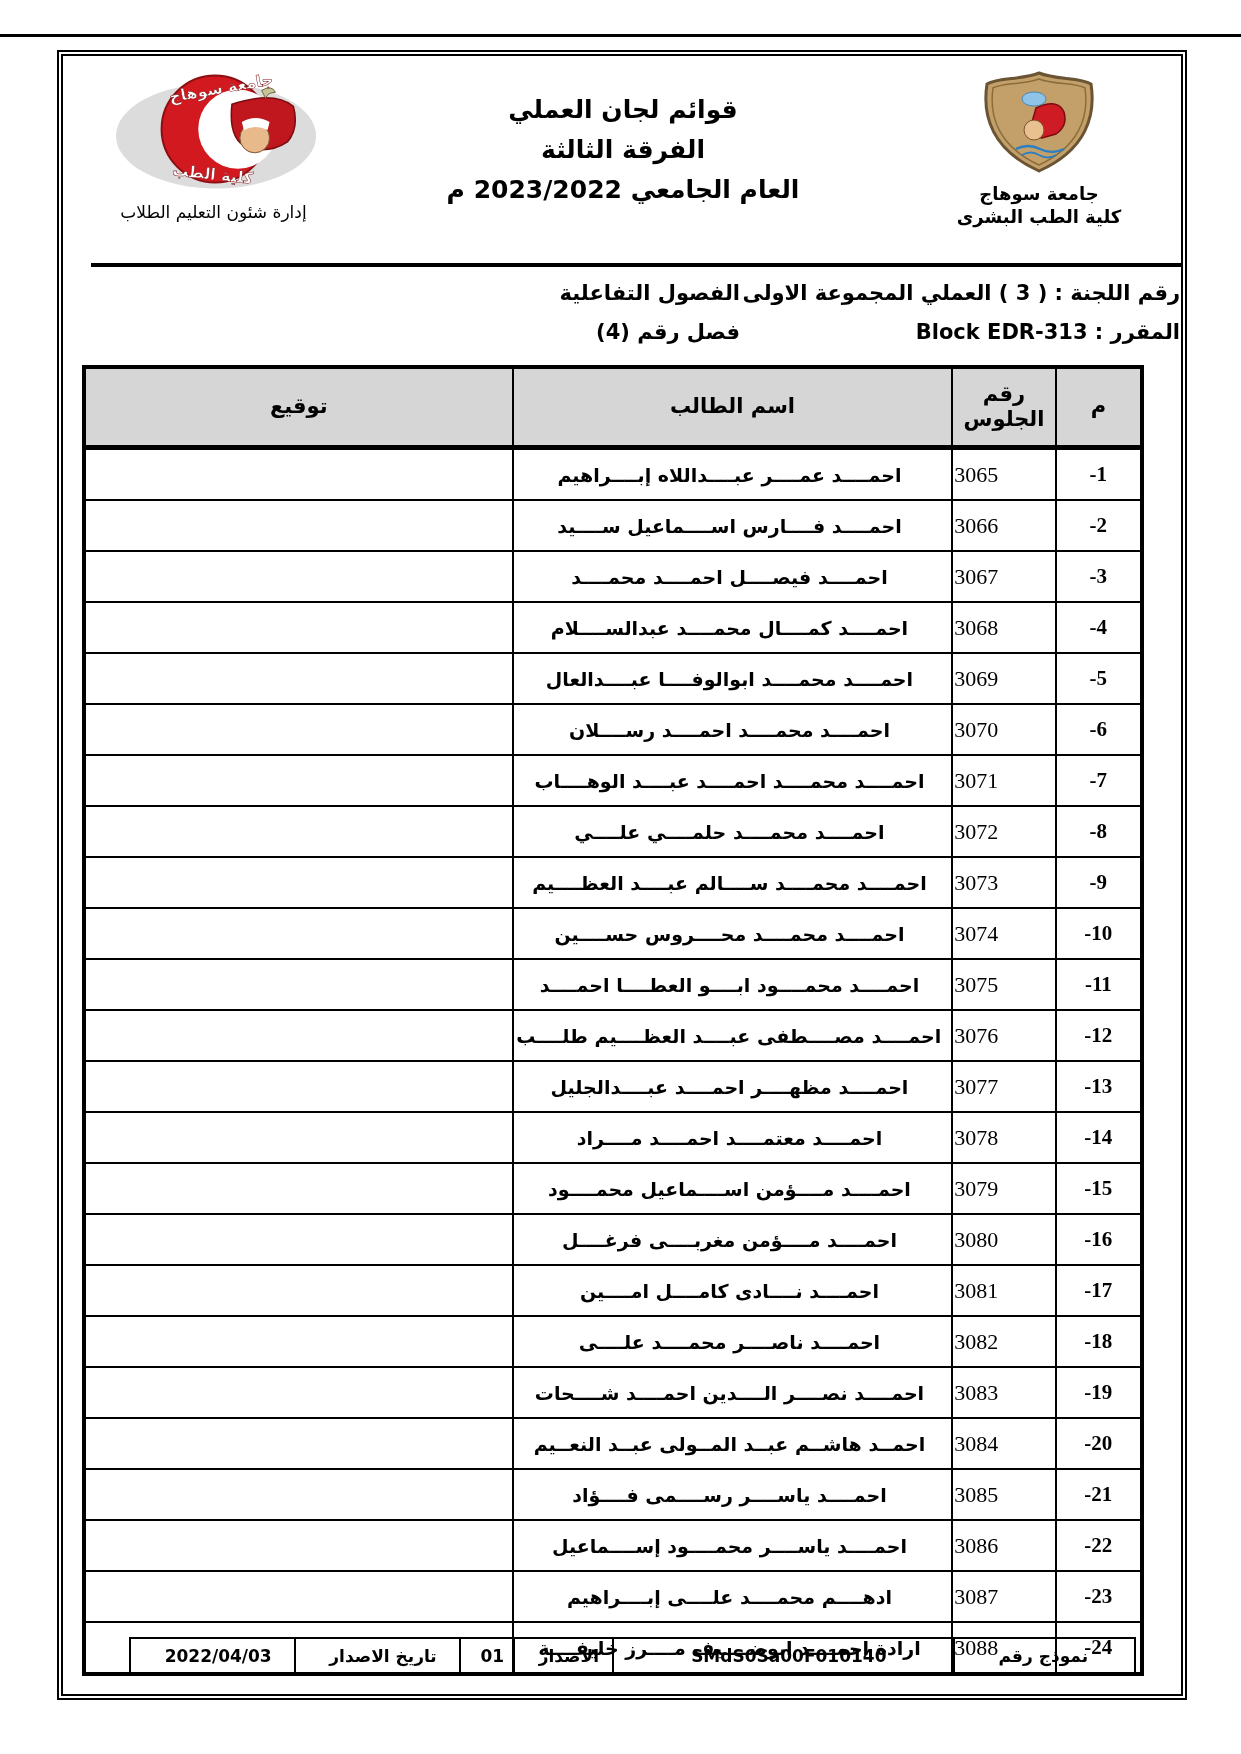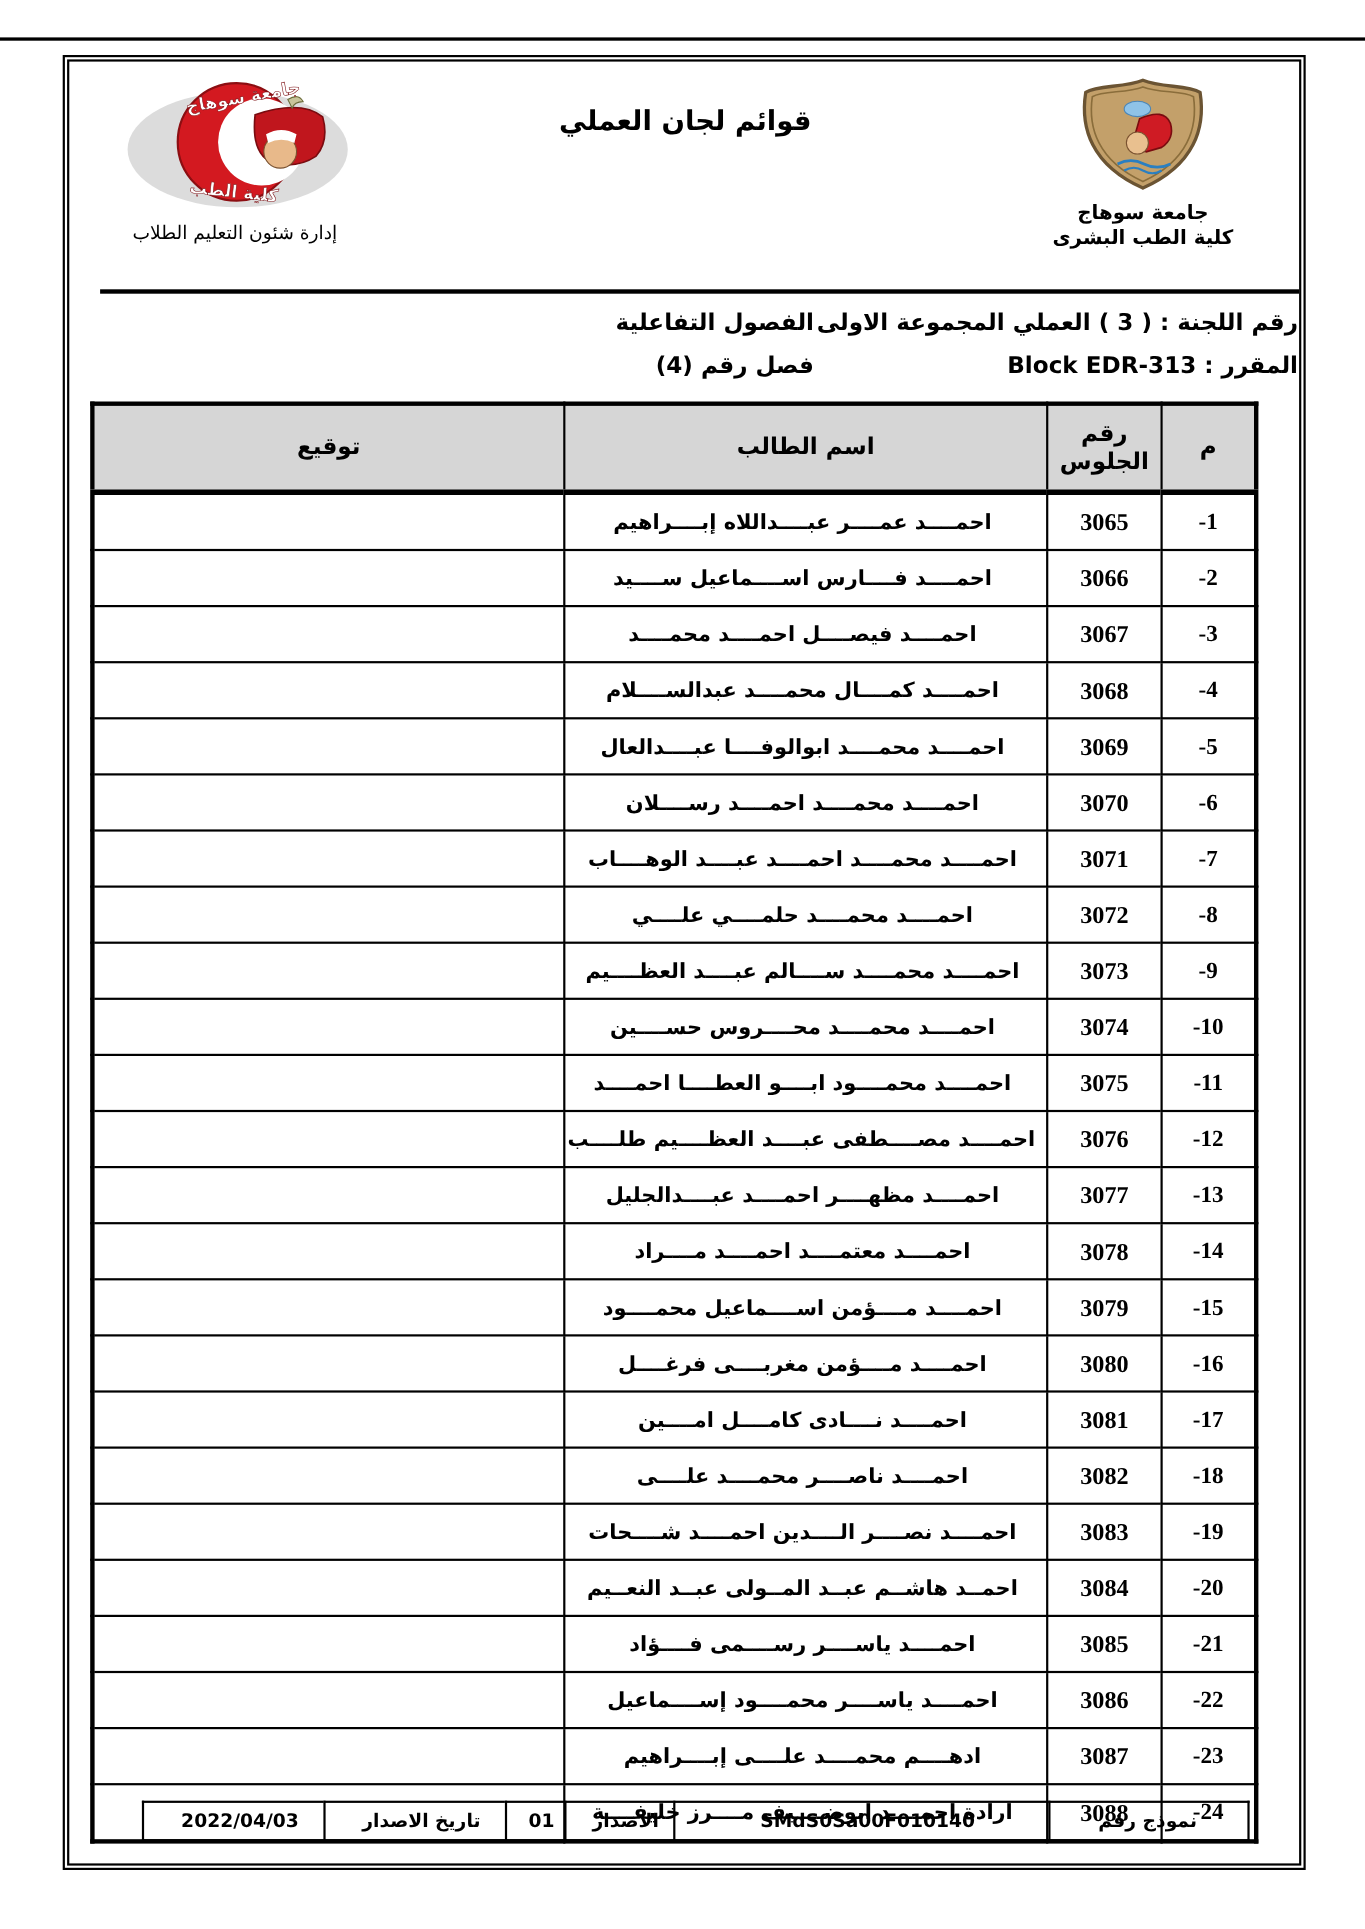--- a/index.html
+++ b/index.html
@@ -30,21 +30,21 @@
   .col-l div{padding-left:55px;}
 
   
   table.roster{position:absolute;left:19px;top:309px;width:1062px;border-collapse:collapse;
     border:4px solid #000;table-layout:fixed;direction:rtl;}
   table.roster th,table.roster td{border:2px solid #000;overflow:hidden;}
   table.roster thead th{background:#d6d6d6;height:74px;font-weight:bold;font-size:21px;
     line-height:1.2;border-bottom:5px solid #000;font-family:"DejaVu Sans",sans-serif;text-align:center;}
   table.roster td{height:47px;}
   .c-idx{width:86px;text-align:center;font-weight:bold;font-size:21px;direction:ltr;}
-  .c-seat{width:103px;text-align:center;font-weight:bold;font-size:22px;direction:ltr;}
+  .c-seat{width:103px;text-align:left;font-weight:normal;font-size:22px;direction:ltr;}
   .c-name{width:438px;text-align:center;font-weight:bold;font-size:19px;padding:0 10px 0 4px;
     white-space:nowrap;font-family:"DejaVu Sans",sans-serif;}
   .c-sign{width:427px;}
   th.h-seat{padding:0 6px;}
 
   
   table.footband{position:absolute;left:66px;top:1581px;width:1007px;border-collapse:collapse;
     direction:rtl;table-layout:fixed;}
   table.footband td{border:2px solid #000;height:31px;font-weight:bold;font-size:17px;
     text-align:center;white-space:nowrap;overflow:hidden;font-family:"DejaVu Sans",sans-serif;padding-left:12px;}
@@ -71,20 +71,22 @@
         <path d="M128,52 q14,-8 28,0 l-2,8 q-12,-6 -24,0 z" fill="#fff"></path>
         <path d="M148,20 q10,-6 14,2 q-8,0 -10,6 z" fill="#c8c49a" stroke="#6b6b3a" stroke-width="1"></path>
         <text x="108" y="23" font-size="16" font-weight="bold" fill="#ffffff" stroke="#7a0c10" stroke-width="0.5" text-anchor="middle" transform="rotate(-10 108 23)">جامعة سوهاج</text>
         <text x="98" y="110" font-size="16" font-weight="bold" fill="#ffffff" stroke="#7a0c10" stroke-width="0.5" text-anchor="middle" transform="rotate(6 98 110)">كلية الطب</text>
       </svg>
     </div>
     <div class="caption-left">إدارة شئون التعليم الطلاب</div>
 
     <div class="titles">
       <div class="t">قوائم لجان العملي</div>
+      <div class="t">الفرقة الثالثة</div>
+      <div class="t">العام الجامعي 2022‏/2023 م</div>
     </div>
 
     <div class="logo-right">
       <svg viewBox="0 0 126 104" width="126" height="104">
         <path d="M63,3 C80,10 104,7 115,14 C120,46 110,80 63,101 C16,80 6,46 11,14 C22,7 46,10 63,3 Z" fill="#c3a06a" stroke="#6b5433" stroke-width="3"></path>
         <path d="M63,9 C78,15 99,12 109,18 C113,46 104,76 63,95 C22,76 13,46 17,18 C27,12 48,15 63,9 Z" fill="none" stroke="#8a6d3b" stroke-width="1.5"></path>
         <ellipse cx="58" cy="29" rx="12" ry="7" fill="#8fc3e8" stroke="#4b86b8" stroke-width="1"></ellipse>
         <path d="M60,38 q22,-10 28,4 q4,14 -8,22 l-14,4 q-14,-2 -10,-16 z" fill="#cf1b24" stroke="#7a0c10" stroke-width="1.5"></path>
         <circle cx="58" cy="60" r="10" fill="#e9c08f" stroke="#7a5230" stroke-width="1"></circle>
         <path d="M40,79 q12,-6 24,0 q12,6 24,0" fill="none" stroke="#2a7fc1" stroke-width="2.5"></path>

